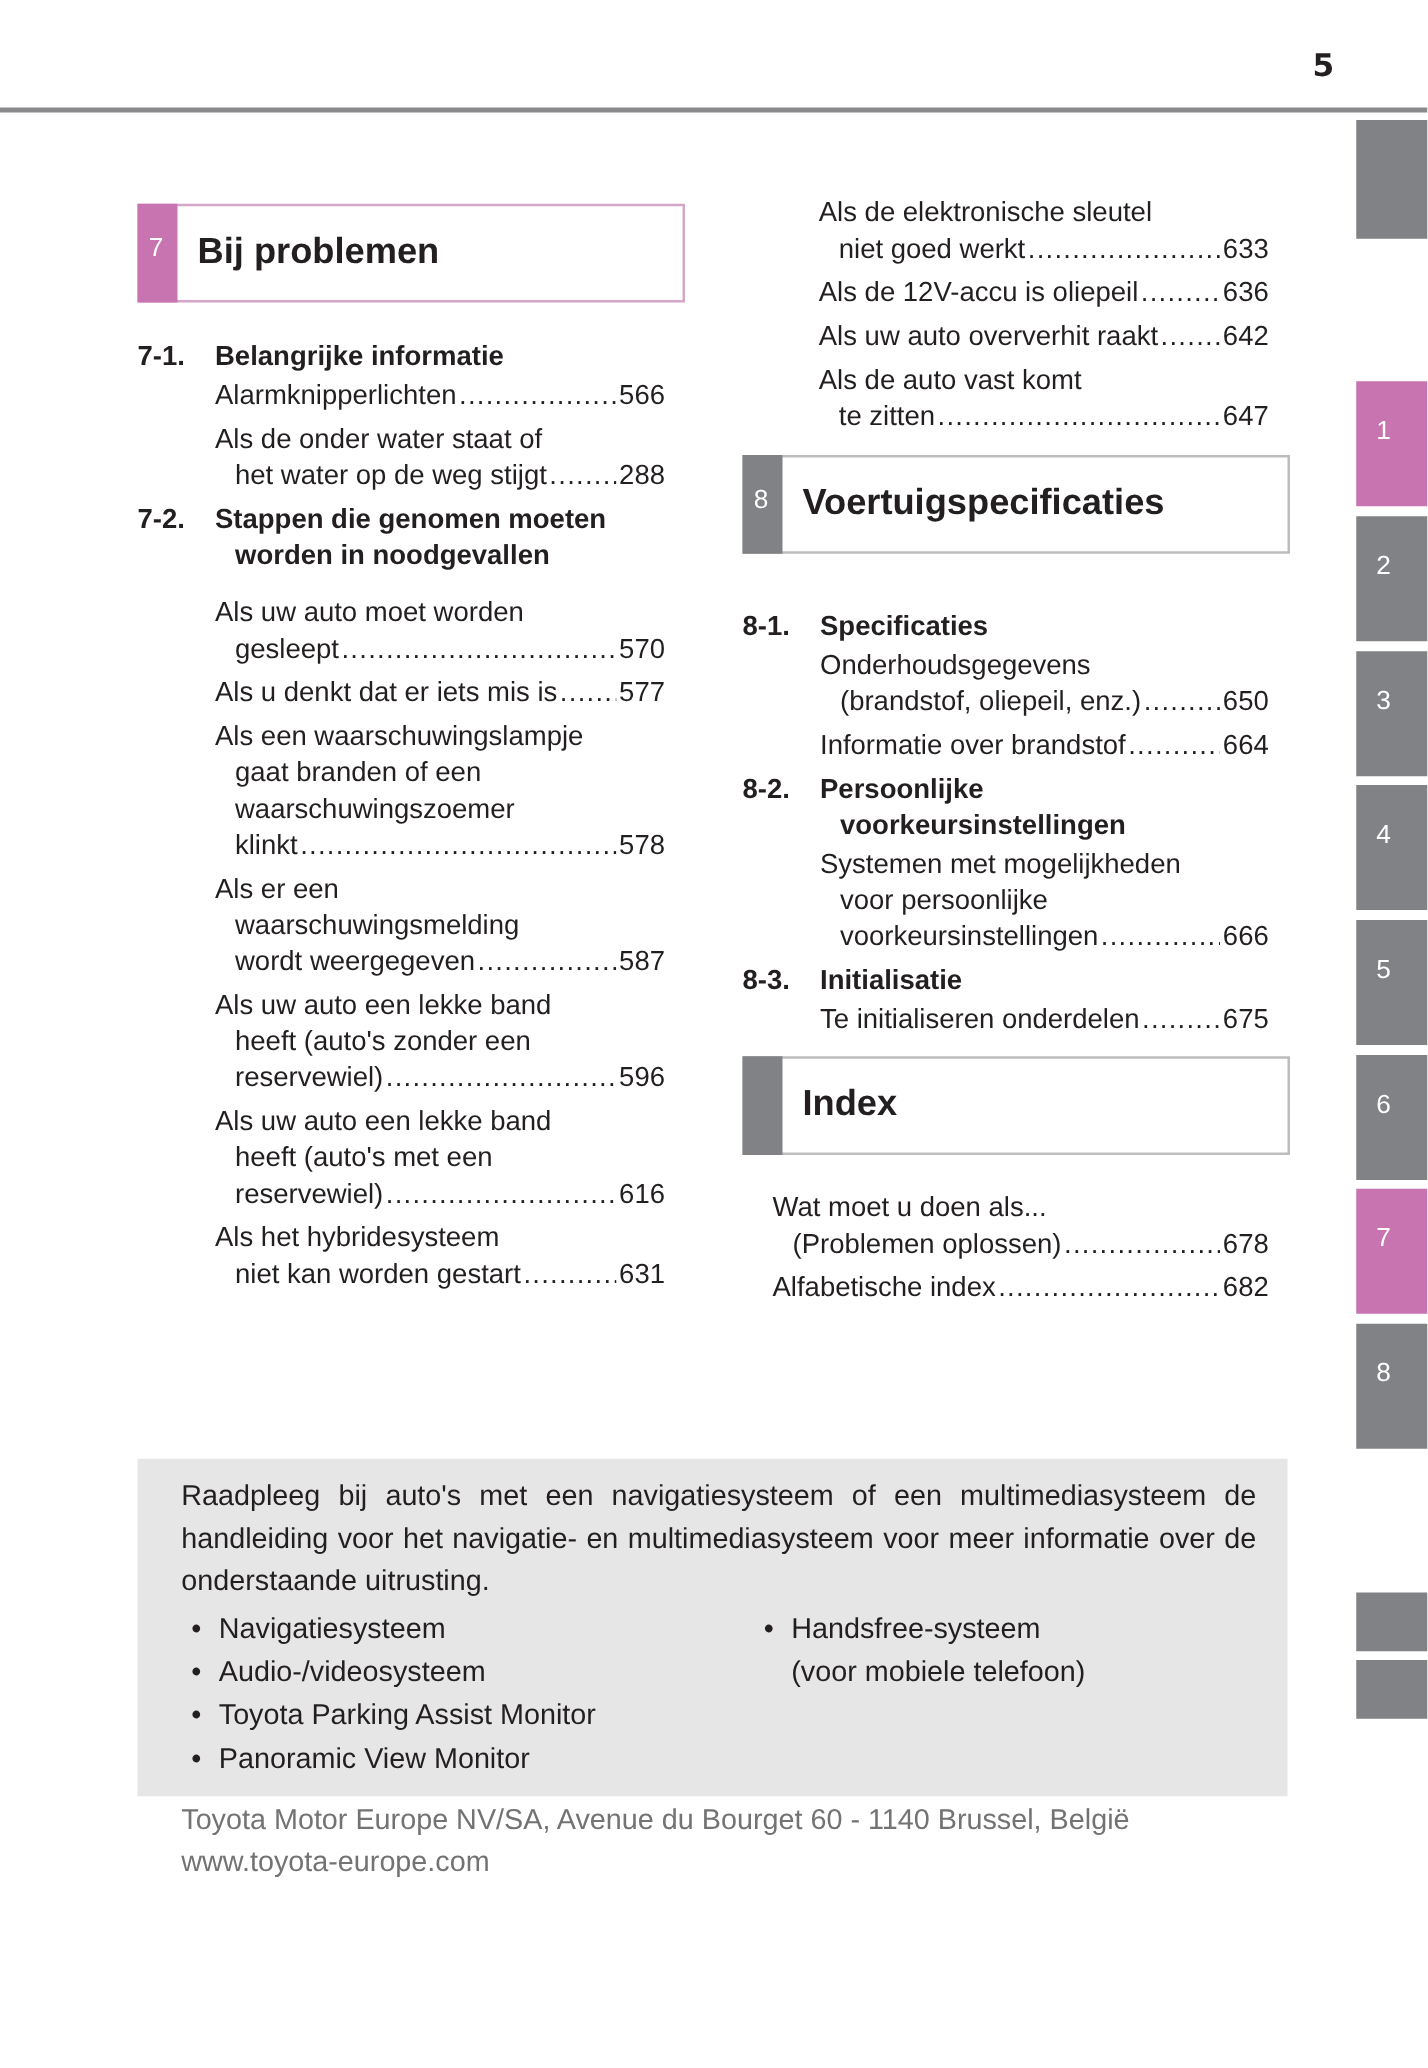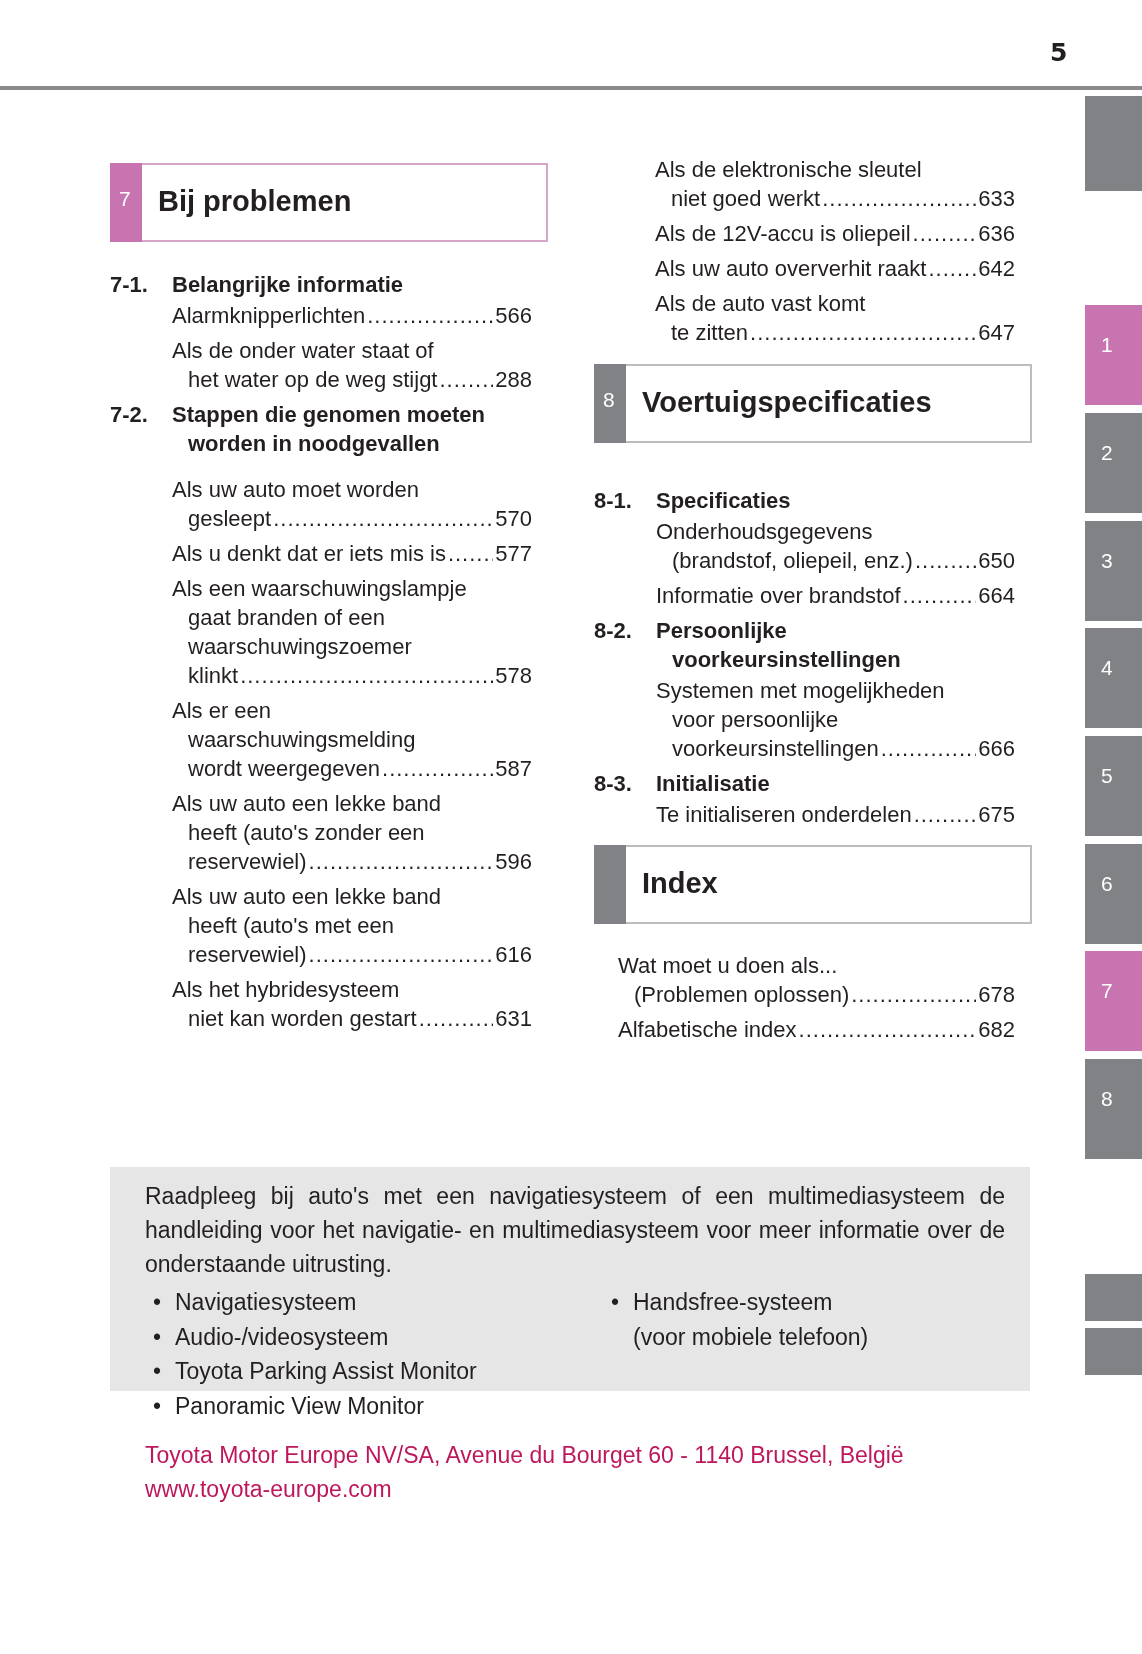--- a/index.html
+++ b/index.html
@@ -34,28 +34,28 @@
   .entry .last { display: flex; align-items: baseline; padding-left: 16px; }
   .entry .last.noindent { padding-left: 0; }
   .entry .last .txt { white-space: nowrap; }
   .entry .last .dots { flex: 1; overflow: hidden; white-space: nowrap; margin: 0 2px; letter-spacing: 1px; }
   .entry .last .dots::after { content: "........................................................................................................"; }
   .entry .last .pg { white-space: nowrap; }
 
   .plain { padding-left: 0; margin-left: 24px; }
 
   
-  .info-box { position: absolute; left: 110px; top: 1167px; width: 920px; height: 224px; background: #e6e6e6; }
+  .info-box { position: absolute; left: 110px; top: 1167px; width: 920px; height: 270px; background: #e6e6e6; }
   .info-text { position: absolute; left: 35px; top: 12px; width: 860px; font-size: 23px; line-height: 34px; color: #231f20; text-align: justify; }
   .bullets { position: absolute; font-size: 23px; line-height: 34.5px; color: #231f20; }
   .bullets .b { position: relative; padding-left: 30px; }
   .bullets .b .dot { position: absolute; left: 8px; top: 0; }
   .bullets .b .cont { display: block; }
 
-  .footer { position: absolute; left: 145px; top: 1438px; font-size: 23px; line-height: 34px; color: #be185d; }
+  .footer { position: absolute; left: 145px; top: 1438px; font-size: 23px; line-height: 34px; color: #737373; }
 </style>
 </head>
 <body>
 
 <div class="page-number">5</div>
 <div class="top-rule"></div>
 
 <div class="side-tab" style="top:96px;height:95px;">
     <span></span>
   </div>

